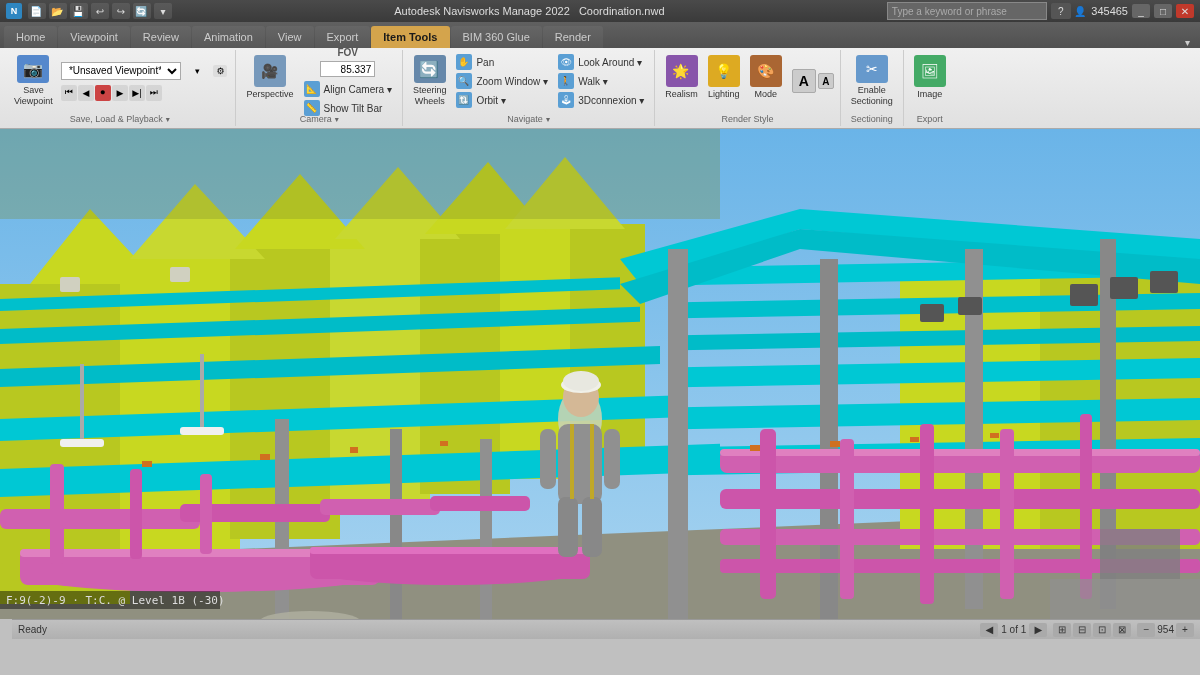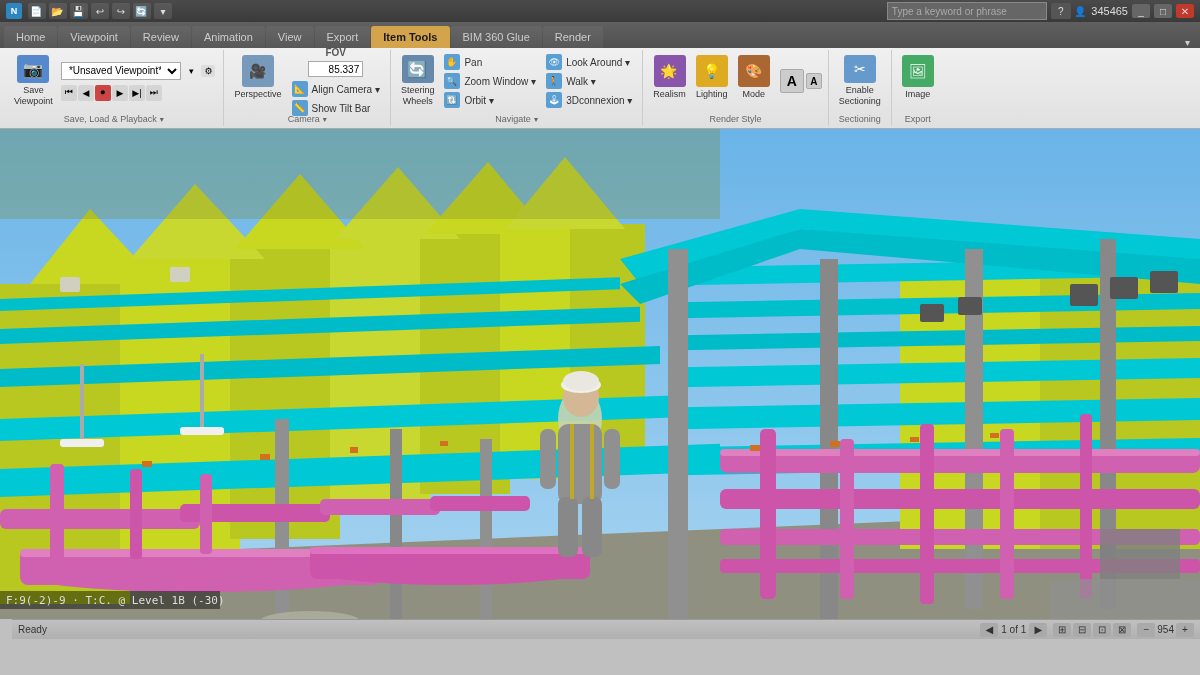--- a/index.html
+++ b/index.html
@@ -228,20 +228,23 @@
     <div class="title-icon">N</div>
     <div class="qa-row" style="display:flex;gap:3px;">
       <div class="qa-btn">📄</div>
       <div class="qa-btn">📂</div>
       <div class="qa-btn">💾</div>
       <div class="qa-btn">↩</div>
       <div class="qa-btn">↪</div>
       <div class="qa-btn">🔄</div>
       <div class="qa-btn">▾</div>
     </div>
+  </div>
+  <div class="title-center">
+    <span>Autodesk Navisworks Manage 2022</span> &nbsp; <span>Coordination.nwd</span>
   </div>
   <div class="title-right">
     <div class="search-box">
       <span style="color:#aaa;font-size:10px;">Type a keyword or phrase</span>
     </div>
     <div style="width:20px;height:16px;background:#555;border-radius:2px;display:flex;align-items:center;justify-content:center;color:#ddd;font-size:10px;">?</div>
     <div class="user-area">
       <span style="font-size:10px;">👤</span>
       <span>345465</span>
     </div>
@@ -268,21 +271,21 @@
 <div id="ribbon">
   <div id="ribbon-content">
 
     <div class="ribbon-group">
       <div class="ribbon-btns">
         <div class="rb-btn">
           <div class="btn-icon" style="background:#5588cc;">📷</div>
           <div class="btn-label">Save<br>Viewpoint</div>
         </div>
         <div class="small-col">
-          <div style="display:flex;align-items:center;gap:8px;padding:2px;">
+          <div style="display:flex;align-items:center;gap:14px;padding:2px;">
             <select class="viewpoint-select">
               <option>*Unsaved Viewpoint*</option>
             </select>
             <div style="font-size:9px;cursor:pointer;">▾</div>
             <div style="font-size:9px;cursor:pointer;background:#ddd;padding:1px 3px;border-radius:2px;">⚙</div>
           </div>
           <div class="nav-btns-row" style="padding:2px;">
             <div class="nav-btn">⏮</div>
             <div class="nav-btn">◀</div>
             <div class="nav-btn" style="background:#c44;">⏺</div>

